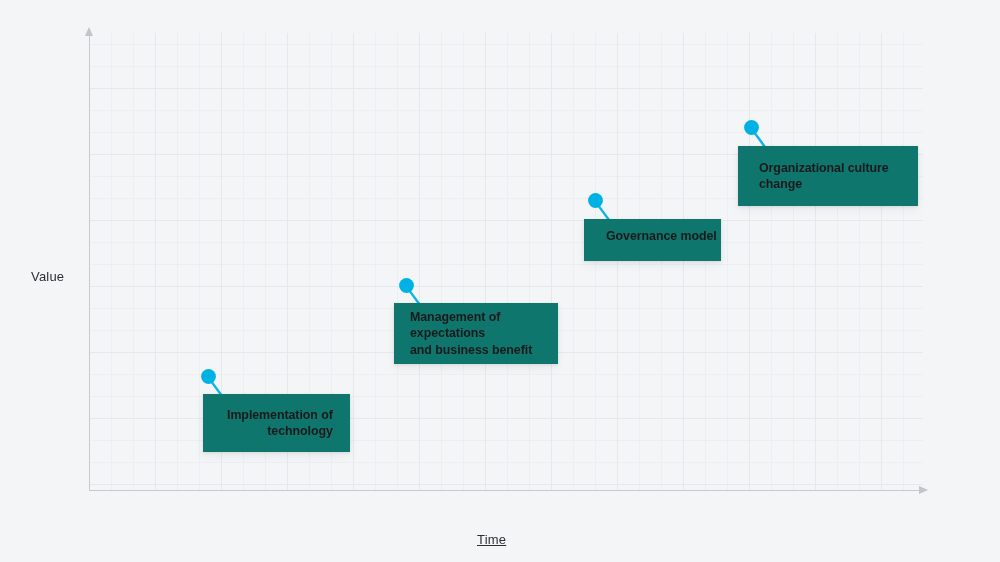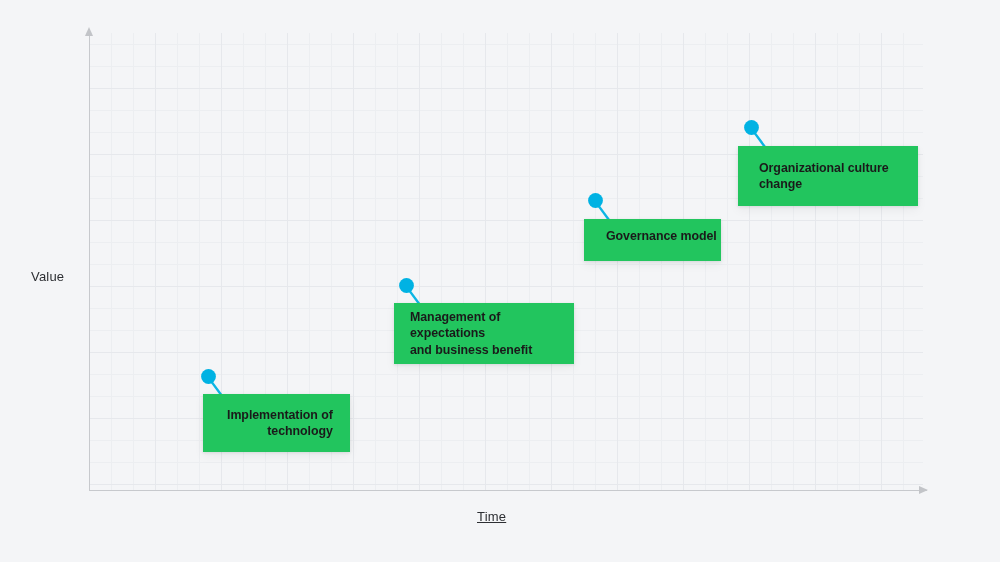--- a/index.html
+++ b/index.html
@@ -93,35 +93,35 @@
   
   .axis-title {
     position: absolute;
     color: #2d2f33;
     font-size: 13px;
     font-weight: 400;
     letter-spacing: 0.2px;
     white-space: nowrap;
   }
   #y-axis-title { left: 31px; top: 269px; }
-  #x-axis-title { left: 477px; top: 509px; text-decoration: underline; }
+  #x-axis-title { left: 477px; top: 532px; text-decoration: underline; }
 
   
   .pin {
     position: absolute;
     width: 60px;
     height: 60px;
     overflow: visible;
   }
   .pin svg { display: block; overflow: visible; }
 
   
   .label-card {
     position: absolute;
-    background: #22c55e;
+    background: #0f766e;
     box-shadow: 0 1px 3px rgba(25, 30, 40, 0.10), 0 4px 10px rgba(25, 30, 40, 0.05);
     display: flex;
     align-items: center;
     box-sizing: border-box;
   }
   .label-card .card-text {
     color: #1a1a1a;
     font-size: 12.4px;
     font-weight: bold;
     line-height: 1.33;
@@ -155,21 +155,21 @@
     <span class="card-text">Implementation of
 technology</span>
   </div>
 
   <div class="pin" style="left:398px; top:277px;">
     <svg width="40" height="40" viewBox="0 0 40 40" aria-hidden="true">
       <path d="M9.2 10.6 L24.6 31.5" stroke="#00b2e3" stroke-width="2.4" stroke-linecap="round" fill="none" opacity="0.95"></path>
       <circle cx="8.5" cy="8.5" r="7.4" fill="#00b2e3"></circle>
     </svg>
   </div>
-  <div class="label-card" style="left:394px; top:303px; width:180px; height:61px; padding:0 8px 0 16px;">
+  <div class="label-card" style="left:394px; top:303px; width:164px; height:61px; padding:0 8px 0 16px;">
     <span class="card-text">Management of expectations
 and business benefit</span>
   </div>
 
   <div class="pin" style="left:587px; top:192px;">
     <svg width="40" height="40" viewBox="0 0 40 40" aria-hidden="true">
       <path d="M9.2 10.6 L24.6 31.5" stroke="#00b2e3" stroke-width="2.4" stroke-linecap="round" fill="none" opacity="0.95"></path>
       <circle cx="8.5" cy="8.5" r="7.4" fill="#00b2e3"></circle>
     </svg>
   </div>

